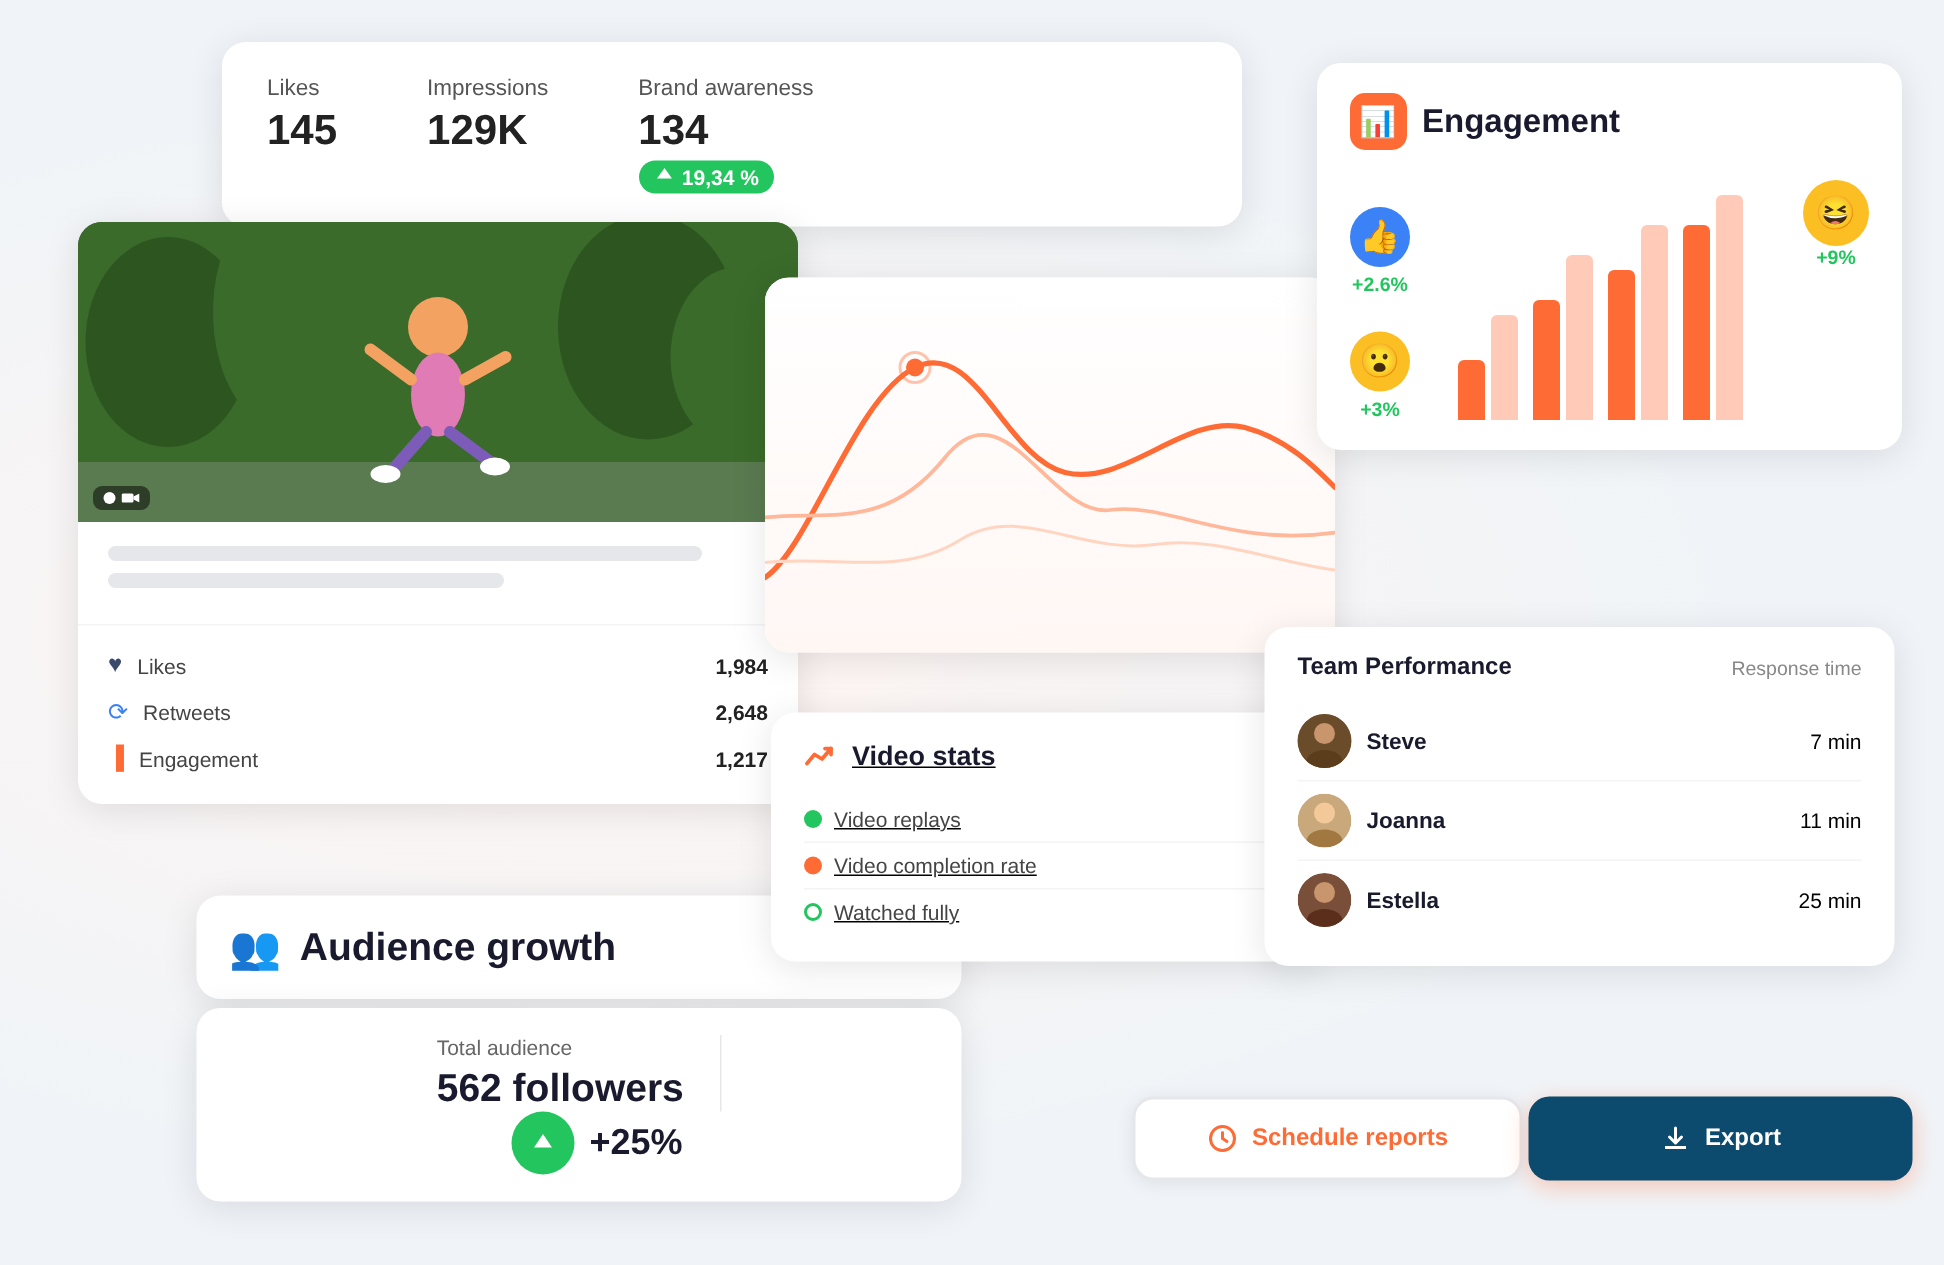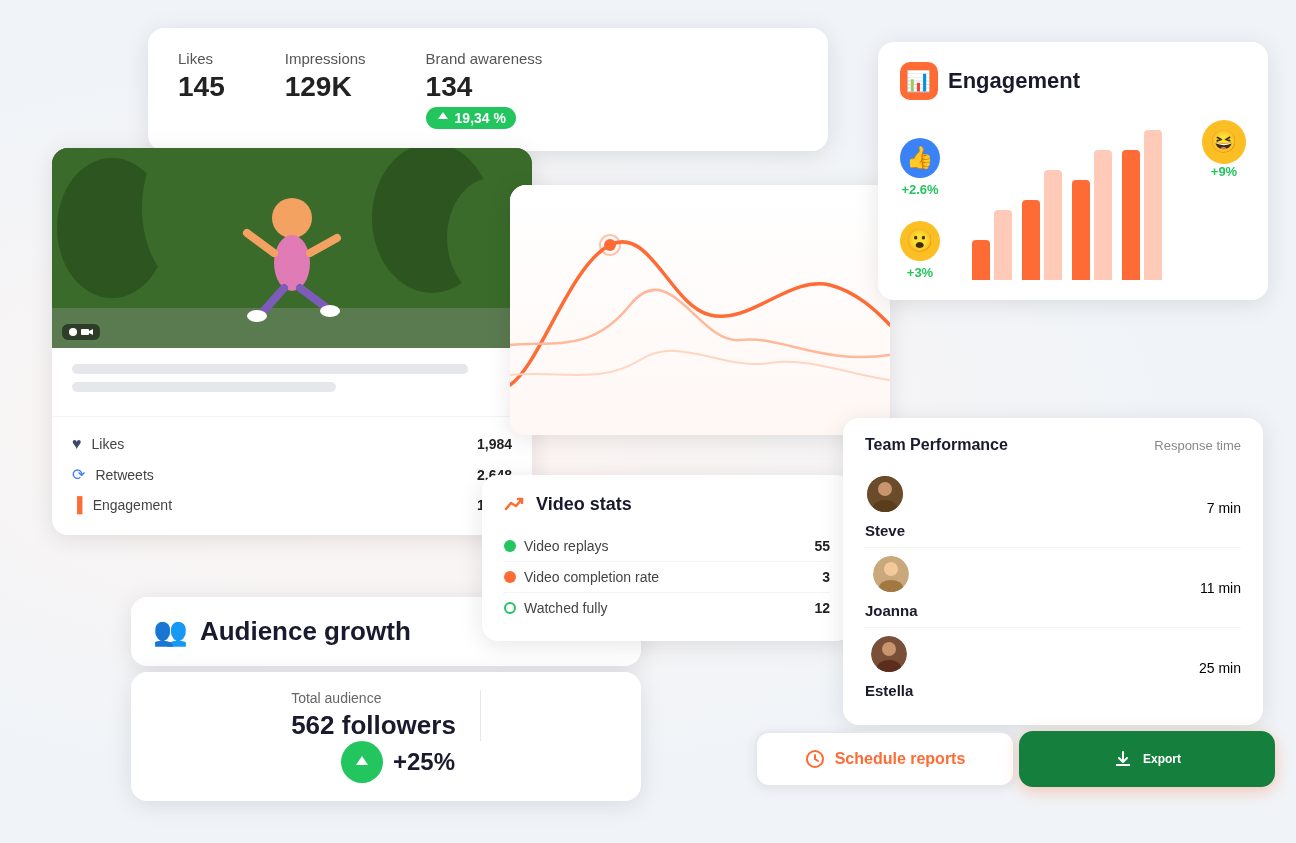--- a/index.html
+++ b/index.html
@@ -270,24 +270,25 @@
     }
     .pct-value {
       font-size: 24px;
       font-weight: 700;
       color: #1a1a2e;
     }
 
     
     .card-video {
       top: 475px;
-      left: 482px;
+      left: 514px;
       width: 370px;
       padding: 18px 22px;
       z-index: 4;
+      text-decoration: underline;
     }
     .video-header {
       display: flex;
       align-items: center;
       gap: 10px;
       margin-bottom: 16px;
     }
     .video-title {
       font-size: 18px;
       font-weight: 700;
@@ -346,21 +347,20 @@
       align-items: center;
       justify-content: space-between;
       padding: 8px 0;
       border-bottom: 1px solid #f3f4f6;
     }
     .team-row:last-child { border-bottom: none; }
     .team-left {
       display: flex;
       align-items: center;
       gap: 10px;
-      flex-direction: column;
     }
     .avatar {
       width: 36px;
       height: 36px;
       border-radius: 50%;
       display: flex;
       align-items: center;
       justify-content: center;
       font-size: 18px;
       overflow: hidden;
@@ -398,28 +398,28 @@
       gap: 10px;
       font-size: 16px;
       font-weight: 700;
       color: #ff6b35;
       cursor: pointer;
       box-shadow: 0 2px 12px rgba(0,0,0,0.08);
     }
     .btn-export {
       flex: 1;
       padding: 16px 20px;
-      background: #15803d;
+      background: #0c4a6e;
       border: none;
       border-radius: 14px;
       display: flex;
       align-items: center;
       justify-content: center;
       gap: 10px;
-      font-size: 12px;
+      font-size: 16px;
       font-weight: 700;
       color: #fff;
       cursor: pointer;
       box-shadow: 0 4px 16px rgba(255,107,53,0.35);
     }
 
     
     .chart-svg {
       width: 100%;
       height: 100%;

